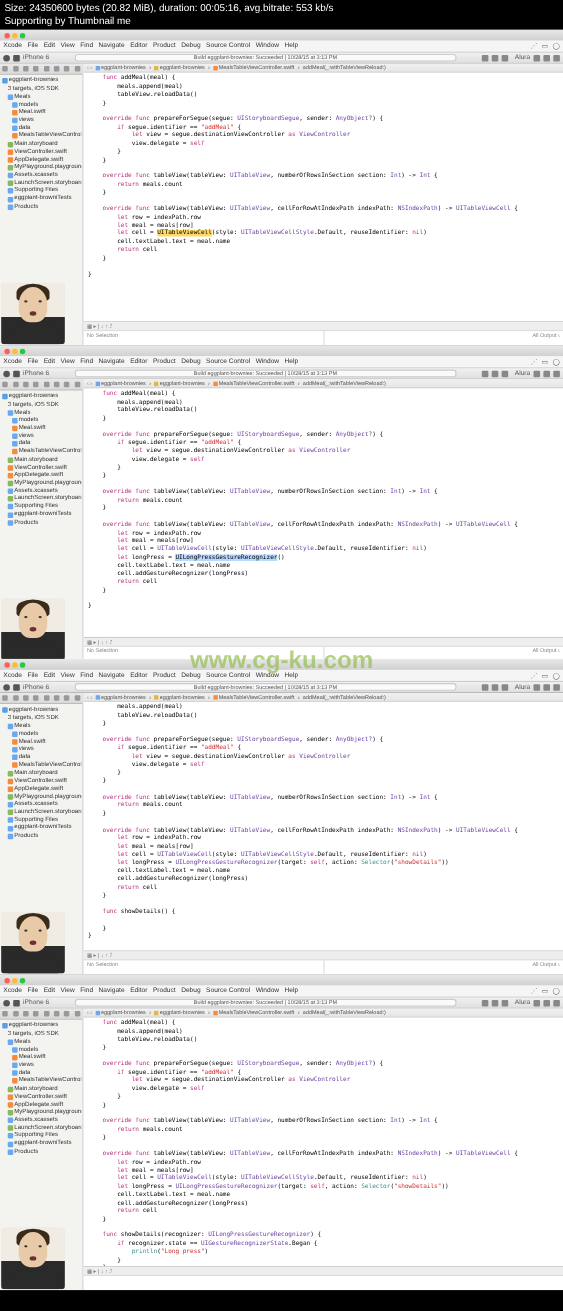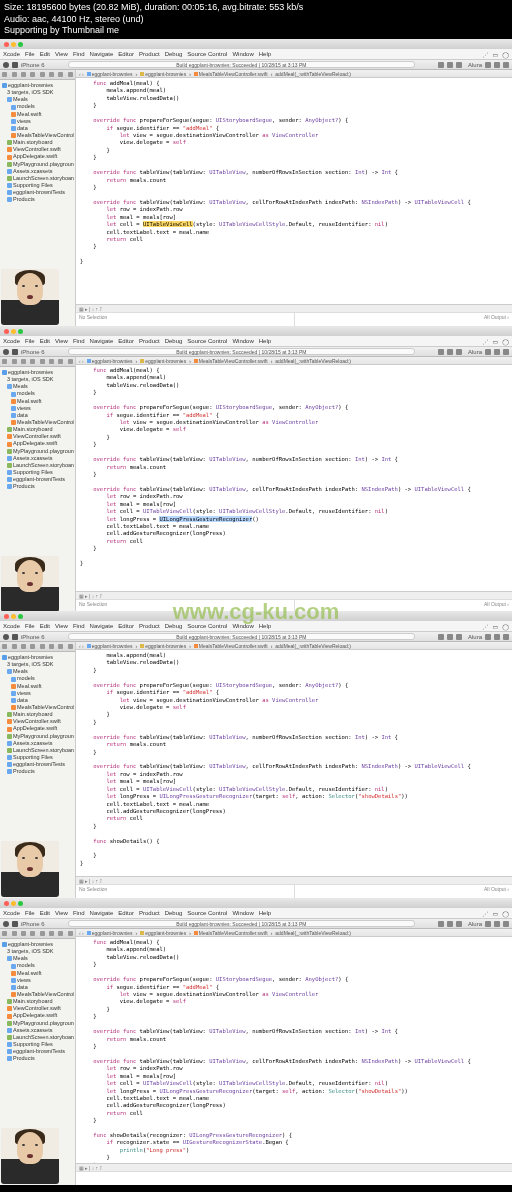--- a/index.html
+++ b/index.html
@@ -260,22 +260,21 @@
       font-weight: bold;
       color: rgba(150, 190, 80, 0.7);
       pointer-events: none;
       z-index: 100;
     }
   </style>
 </head>
 <body>
 
 <div class="meta-header">
-  <div>Size: 18195600 bytes (20.82 MiB), duration: 00:05:16, avg.bitrate: 553 kb/s</div>
-  <div>Audio: aac, 44100 Hz, stereo (und)</div>
+  <div>Size: 24350600 bytes (20.82 MiB), duration: 00:05:16, avg.bitrate: 553 kb/s</div>
   <div>Supporting by Thumbnail me</div>
 </div>
 
 <div id="panels-host">
   <div class="xcode-panel">
 
     <div class="mac-titlebar">
       <div class="traffic-light" style="background:#ff5f56"></div>
       <div class="traffic-light" style="background:#ffbd2e"></div>
       <div class="traffic-light" style="background:#27c93f"></div>

